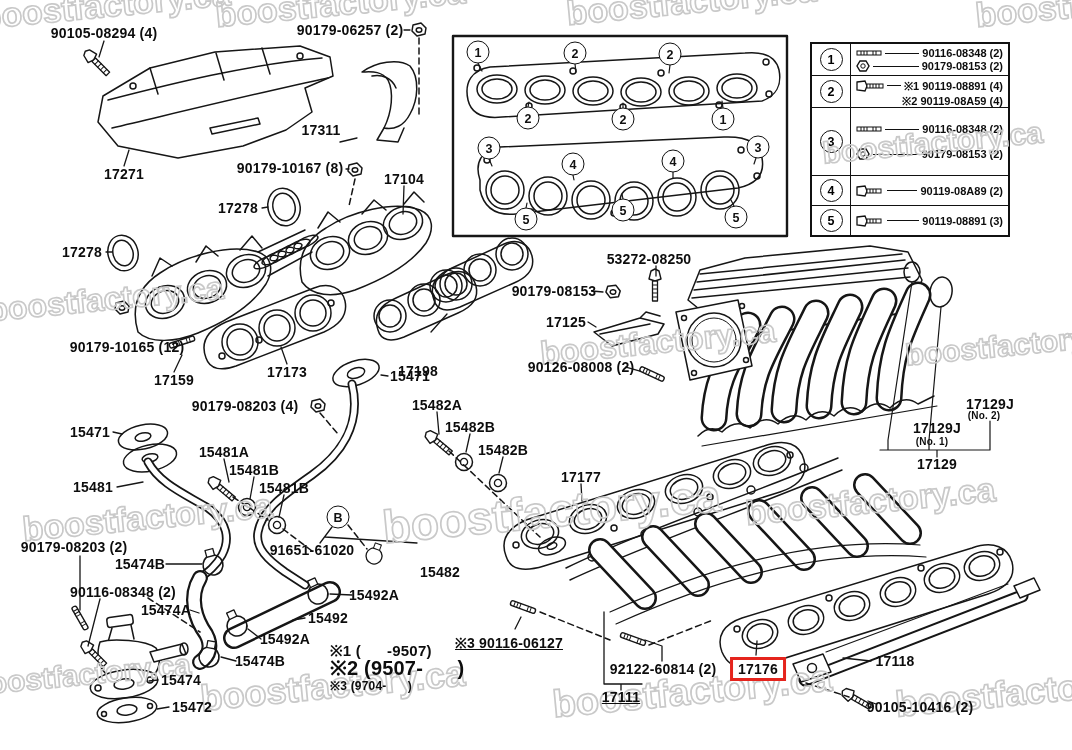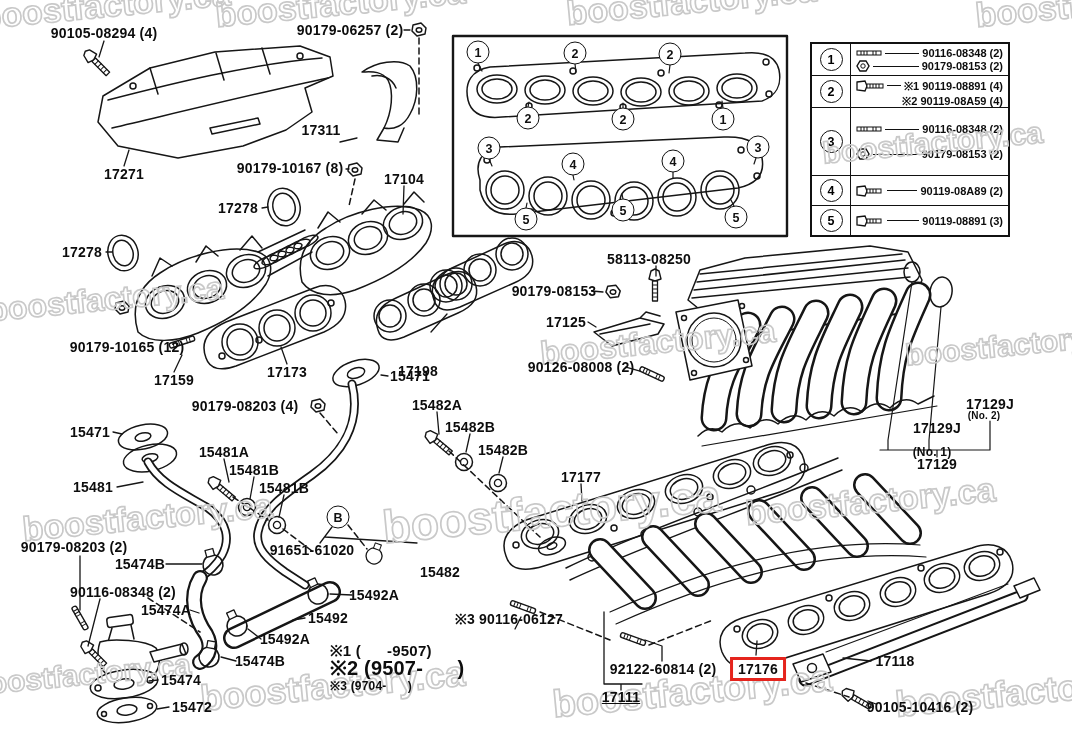--- a/index.html
+++ b/index.html
@@ -560,33 +560,33 @@
       <div class="plabel" style="left: 440px; top: 572px;">15482</div>
       <div class="plabel" style="left: 581px; top: 477px;">17177</div>
       <div class="plabel" style="left: 374px; top: 595px;">15492A</div>
       <div class="plabel" style="left: 123px; top: 592px;">90116-08348 (2)</div>
       <div class="plabel" style="left: 166px; top: 610px;">15474A</div>
       <div class="plabel" style="left: 328px; top: 618px;">15492</div>
       <div class="plabel" style="left: 285px; top: 639px;">15492A</div>
       <div class="plabel" style="left: 260px; top: 661px;">15474B</div>
       <div class="plabel" style="left: 181px; top: 680px;">15474</div>
       <div class="plabel" style="left: 192px; top: 707px;">15472</div>
-      <div class="plabel" style="left: 509px; top: 619px;">※3 90116-06127</div>
+      <div class="plabel" style="left: 509px; top: 643px; text-decoration: underline;">※3 90116-06127</div>
       <div class="plabel" style="left: 663px; top: 669px;">92122-60814 (2)</div>
       <div class="plabel" style="left: 621px; top: 697px; text-decoration: underline;">17111</div>
       <div class="plabel hl" style="left: 758px; top: 669px;">17176</div>
       <div class="plabel" style="left: 895px; top: 661px;">17118</div>
       <div class="plabel" style="left: 920px; top: 707px;">90105-10416 (2)</div>
-      <div class="plabel" style="left: 649px; top: 259px;">58113-08250</div>
+      <div class="plabel" style="left: 649px; top: 259px;">53272-08250</div>
       <div class="plabel" style="left: 554px; top: 291px;">90179-08153</div>
       <div class="plabel" style="left: 566px; top: 322px;">17125</div>
       <div class="plabel" style="left: 581px; top: 367px;">90126-08008 (2)</div>
       <div class="plabel" style="left: 990px; top: 404px;">17129J</div>
       <div class="plabel" style="left: 984px; top: 416px; font-size: 10px;">(No. 2)</div>
       <div class="plabel" style="left: 937px; top: 428px;">17129J</div>
-      <div class="plabel" style="left: 932px; top: 452px; font-size: 12px;">(No. 1)</div>
+      <div class="plabel" style="left: 932px; top: 442px; font-size: 10px;">(No. 1)</div>
       <div class="plabel" style="left: 937px; top: 464px;">17129</div>
       <div class="plabel left" style="left: 330px; top: 650px; font-size: 15px;">※1 (      -9507)</div>
       <div class="plabel left" style="left: 330px; top: 668px; font-size: 20px;">※2 (9507-      )</div>
       <div class="plabel left" style="left: 330px; top: 686px; font-size: 12px;">※3 (9704-      )</div>
     </div>
 
 </div>
 
 </body></html>

